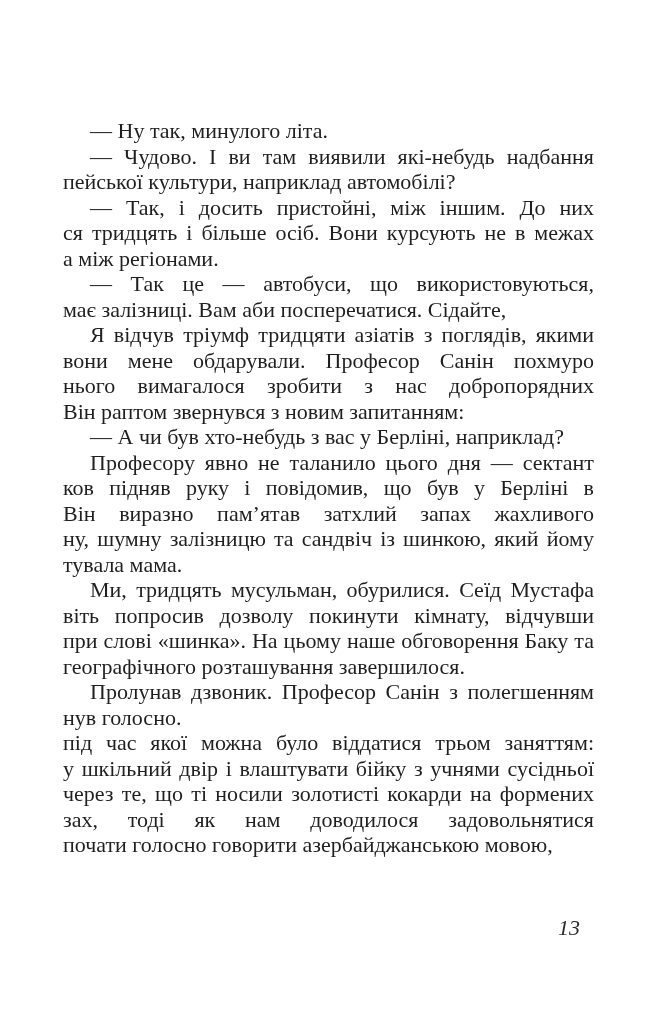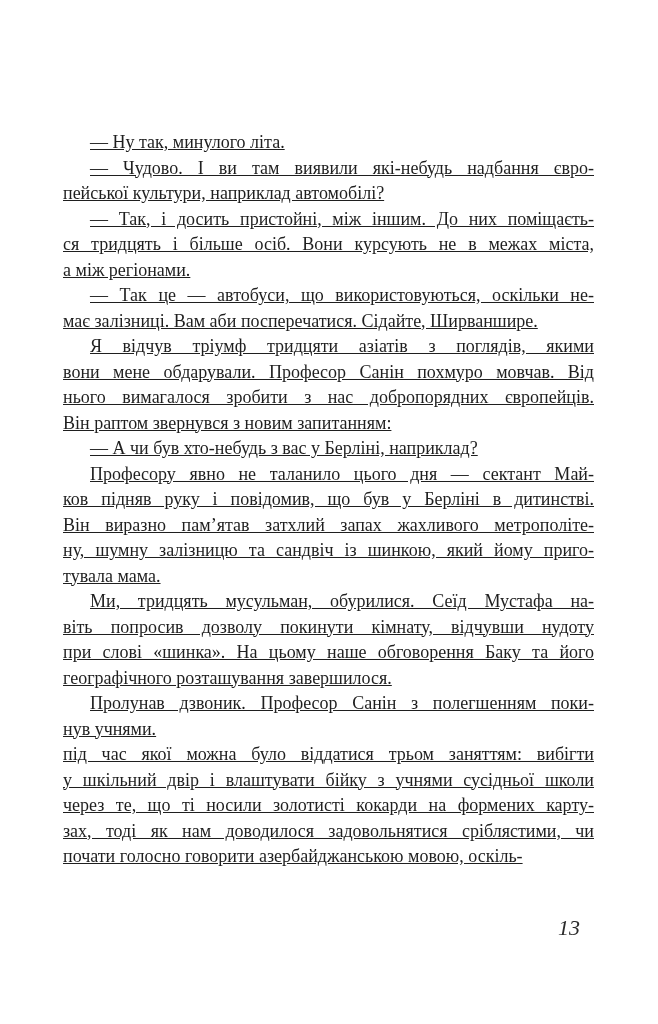--- a/index.html
+++ b/index.html
@@ -16,24 +16,23 @@
     overflow: hidden;
   }
   .book-page {
     position: absolute;
     inset: 0;
     background: #ffffff;
   }
   .text-block {
     position: absolute;
     left: 63px;
-    top: 130px;
+    top: 118px;
     width: 531px;
-    font-size: 18px;
-    text-decoration: underline;
+    font-size: 22px;
   }
   .paragraph {
     margin: 0;
     padding: 0;
   }
   .line {
     height: 25.5px;
     line-height: 25.5px;
     overflow: hidden;
     text-align: justify;
@@ -97,21 +96,21 @@
         <div class="line last">тувала мама.</div>
       </div>
       <div class="paragraph">
         <div class="line first">Ми, тридцять мусульман, обурилися. Сеїд Мустафа на-</div>
         <div class="line">віть попросив дозволу покинути кімнату, відчувши нудоту</div>
         <div class="line">при слові «шинка». На цьому наше обговорення Баку та його</div>
         <div class="line last">географічного розташування завершилося.</div>
       </div>
       <div class="paragraph">
         <div class="line first">Пролунав дзвоник. Професор Санін з полегшенням поки-</div>
-        <div class="line last">нув учнями.</div>
+        <div class="line last">нув голосно.</div>
       </div>
       <div class="paragraph">
         <div class="line">під час якої можна було віддатися трьом заняттям: вибігти</div>
         <div class="line">у шкільний двір і влаштувати бійку з учнями сусідньої школи</div>
         <div class="line">через те, що ті носили золотисті кокарди на формених карту-</div>
         <div class="line">зах, тоді як нам доводилося задовольнятися сріблястими, чи</div>
         <div class="line last">почати голосно говорити азербайджанською мовою, оскіль-</div>
       </div>
     </div>
   <div class="page-number">13</div>

